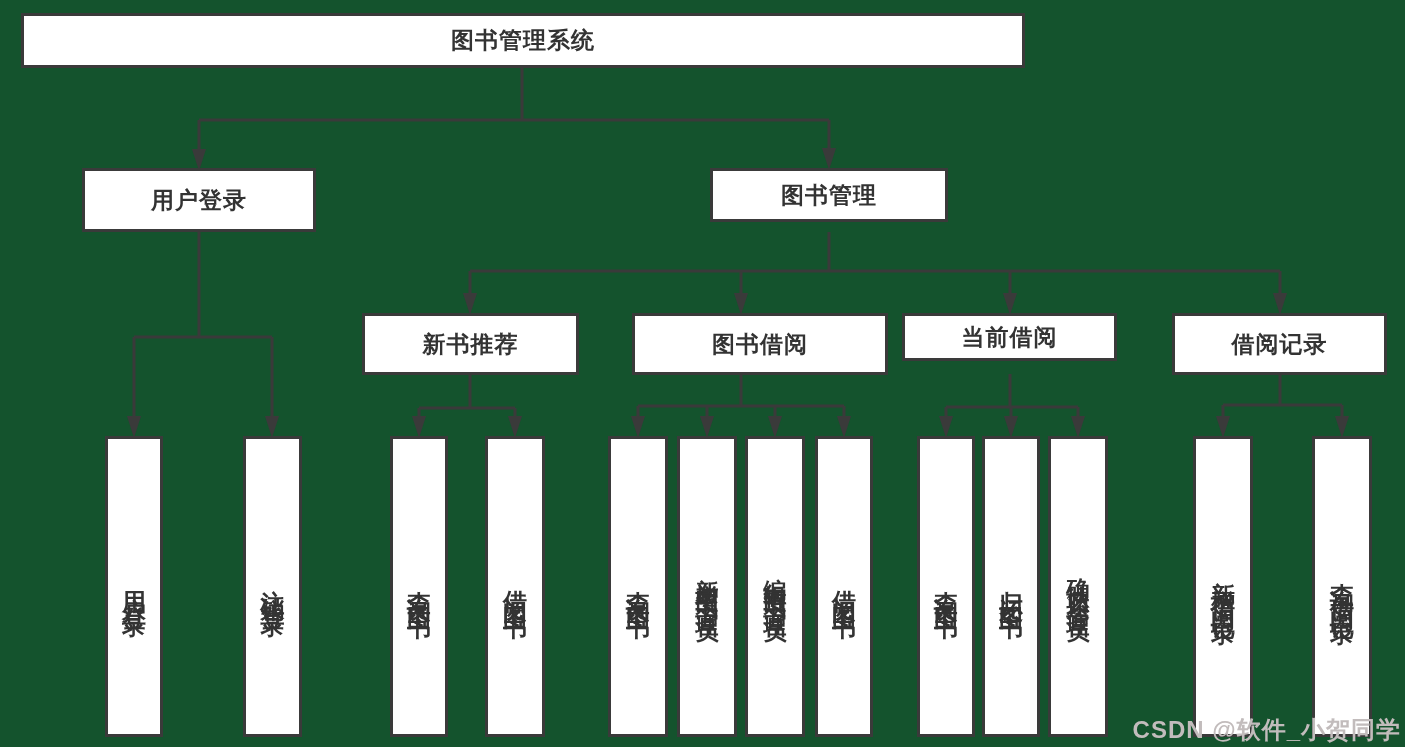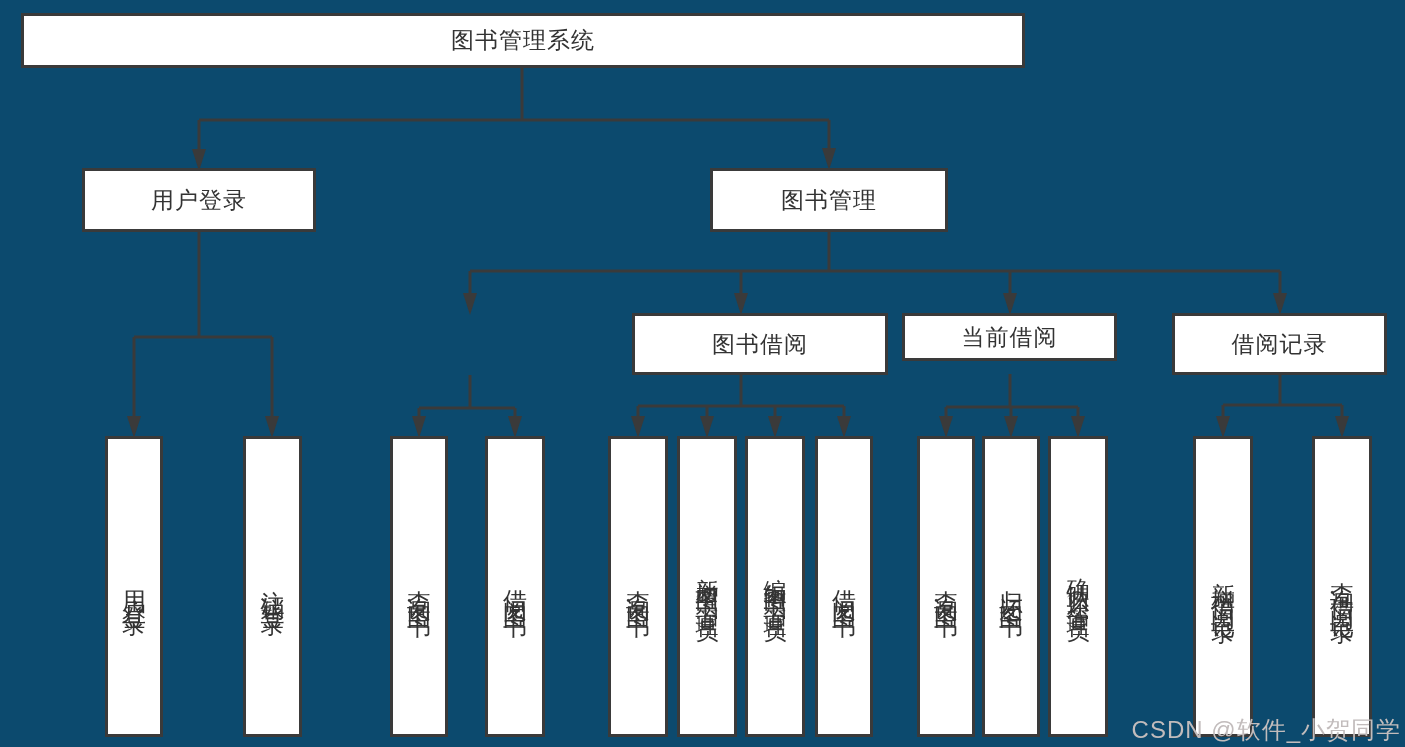--- a/index.html
+++ b/index.html
@@ -1,22 +1,23 @@
 <!DOCTYPE html>
 <html><head>
 <meta charset="utf-8">
 <style>
   html, body { margin: 0; padding: 0; background: #ffffff; }
   body { font-family: "Liberation Sans", sans-serif; }
   .canvas {
     position: relative;
     width: 1405px;
     height: 747px;
-    background: #0c4a6e;
+    background: #14532d;
     overflow: hidden;
+    font-weight: bold;
   }
   .connectors {
     position: absolute;
     left: 0; top: 0;
     width: 1405px; height: 747px;
     pointer-events: none;
   }
   .node {
     position: absolute;
     box-sizing: border-box;
@@ -128,22 +129,23 @@
       <polygon points="1004,416 1018,416 1011,438"></polygon>
       <polygon points="1071,416 1085,416 1078,438"></polygon>
       <polygon points="1216,416 1230,416 1223,438"></polygon>
       <polygon points="1335,416 1349,416 1342,438"></polygon>
     </g>
   </svg>
 
   <div class="node" style="left:21px; top:13px; width:1004px; height:55px;">图书管理系统</div>
 
   <div class="node" style="left:82px; top:168px; width:234px; height:64px;">用户登录</div>
-  <div class="node" style="left:710px; top:168px; width:238px; height:64px;">图书管理</div>
+  <div class="node" style="left:710px; top:168px; width:238px; height:54px;">图书管理</div>
 
+  <div class="node" style="left:362px; top:313px; width:217px; height:62px;">新书推荐</div>
   <div class="node" style="left:632px; top:313px; width:256px; height:62px;">图书借阅</div>
   <div class="node" style="left:902px; top:313px; width:215px; height:48px;">当前借阅</div>
   <div class="node" style="left:1172px; top:313px; width:215px; height:62px;">借阅记录</div>
 
   <div class="vnode" style="left:105px; width:58px;">用户登录</div>
   <div class="vnode" style="left:243px; width:59px;">注销登录</div>
 
   <div class="vnode" style="left:390px; width:58px;">查询图书</div>
   <div class="vnode" style="left:485px; width:60px;">借阅图书</div>
 

